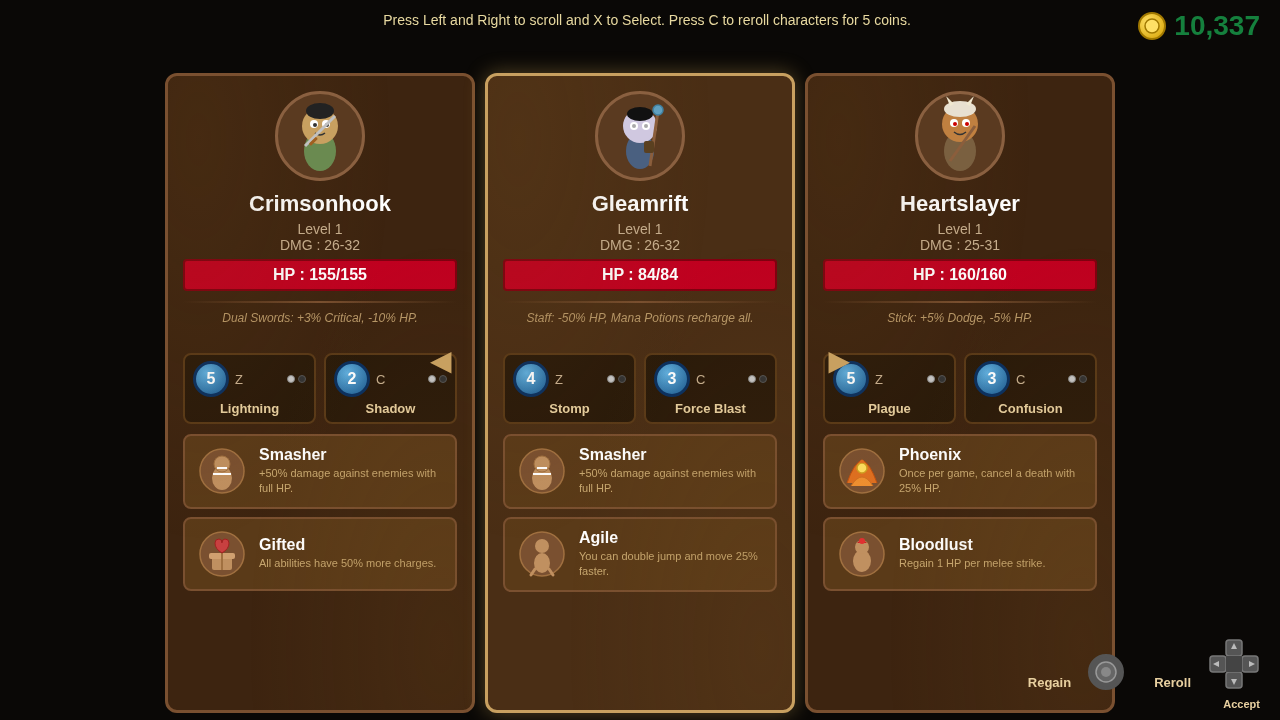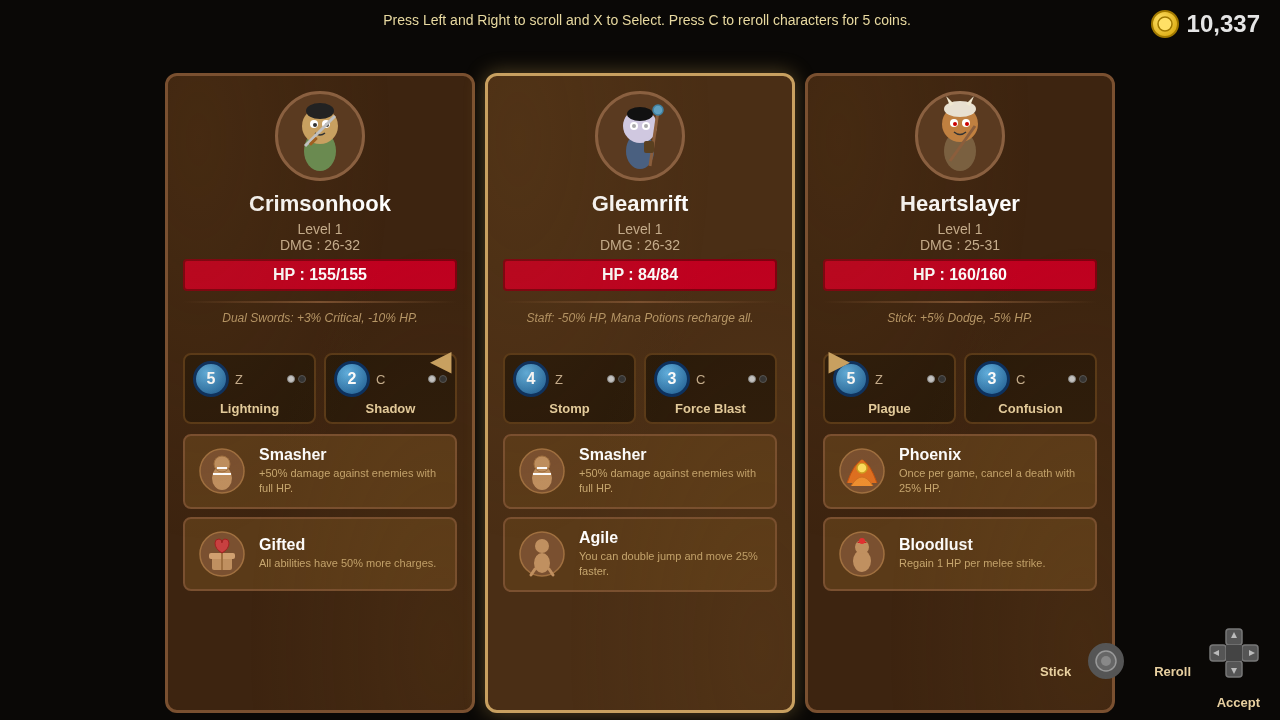--- a/index.html
+++ b/index.html
@@ -36,22 +36,22 @@
       height: 28px;
       background: radial-gradient(circle at 35% 35%, #ffe066, #d4a000);
       border-radius: 50%;
       border: 2px solid #a07800;
       display: flex;
       align-items: center;
       justify-content: center;
     }
 
     .coin-amount {
-      color: #e5e5e5;
-      font-size: 24px;
+      color: #15803d;
+      font-size: 28px;
       font-weight: bold;
       font-family: Arial, sans-serif;
     }
 
     .cards-container {
       display: flex;
       justify-content: center;
       align-items: flex-start;
       gap: 10px;
       padding-top: 45px;
@@ -301,25 +301,25 @@
     }
 
     .control-btn.select-btn {
       background: #555;
       width: 36px;
       height: 36px;
     }
 
     .accept-label {
       color: #e8d0a0;
-      font-size: 13px;
-      font-family: Arial, sans-serif;
-      font-weight: bold;
-      text-align: center;
-      margin-top: 12px;
+      font-size: 11px;
+      font-family: Arial, sans-serif;
+      font-weight: bold;
+      text-align: center;
+      margin-top: 4px;
     }
 
     
     .card::before {
       content: '';
       position: absolute;
       top: 0; left: 0; right: 0; bottom: 0;
       background-image: 
         radial-gradient(ellipse at 10% 10%, rgba(120,80,30,0.15) 0%, transparent 50%),
         radial-gradient(ellipse at 90% 90%, rgba(120,80,30,0.15) 0%, transparent 50%);
@@ -599,21 +599,21 @@
       </div>
     </div>
   </div>
 
 <div class="arrow-left">◀</div>
 <div class="arrow-right">▶</div>
 
 <div class="bottom-controls">
   <div class="controls-row">
     <div class="control-item">
-      <span class="control-label">Stick</span>
+      <span class="control-label">Regain</span>
       <div class="control-btn select-btn">
         <svg width="22" height="22" viewBox="0 0 22 22">
           <circle cx="11" cy="11" r="10" fill="#666" stroke="#999" stroke-width="1.5"></circle>
           <circle cx="11" cy="11" r="5" fill="#888"></circle>
         </svg>
       </div>
     </div>
     <div class="control-item">
       <span class="control-label">Reroll</span>
       <div style="width:52px;height:52px;position:relative;">

